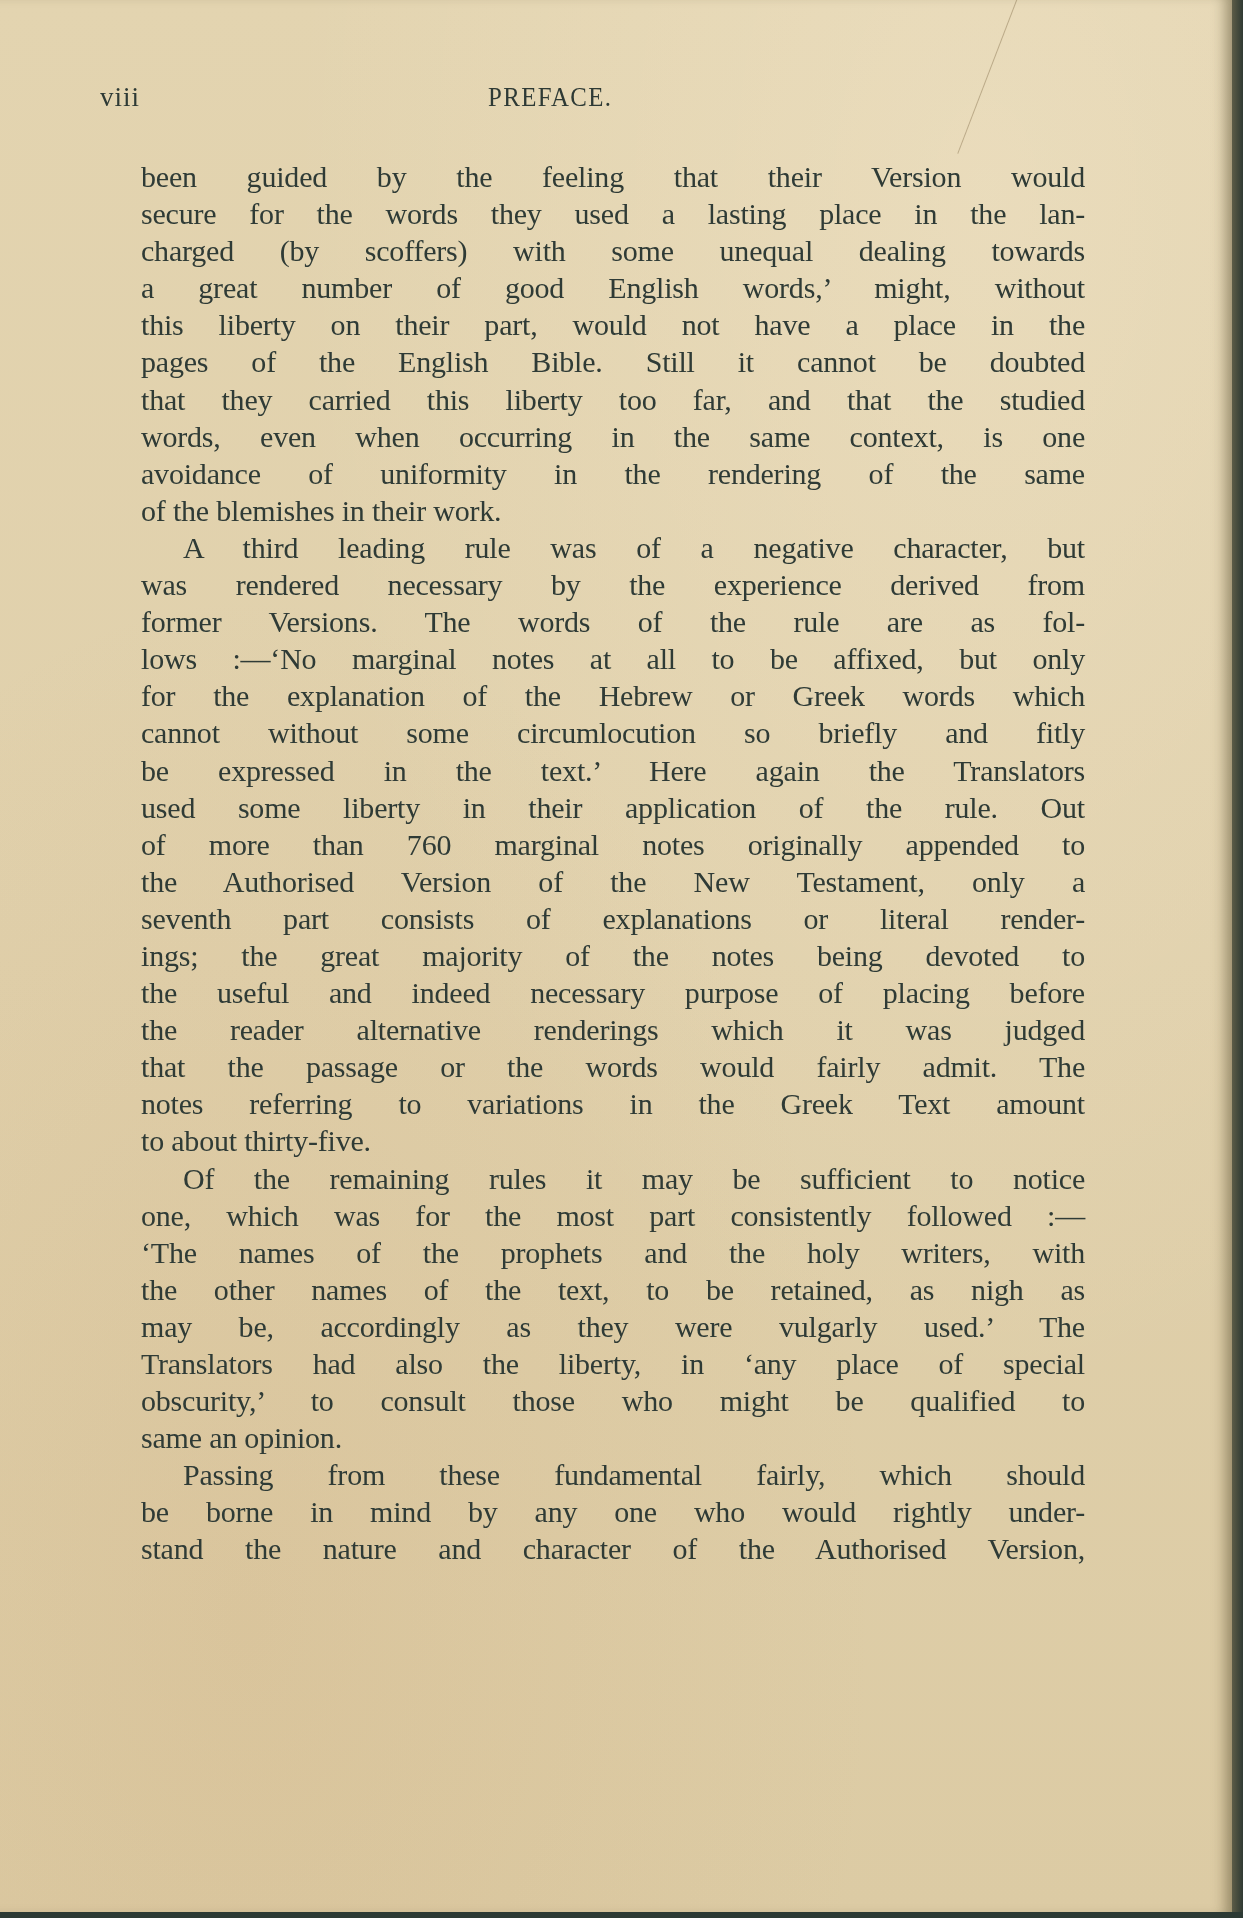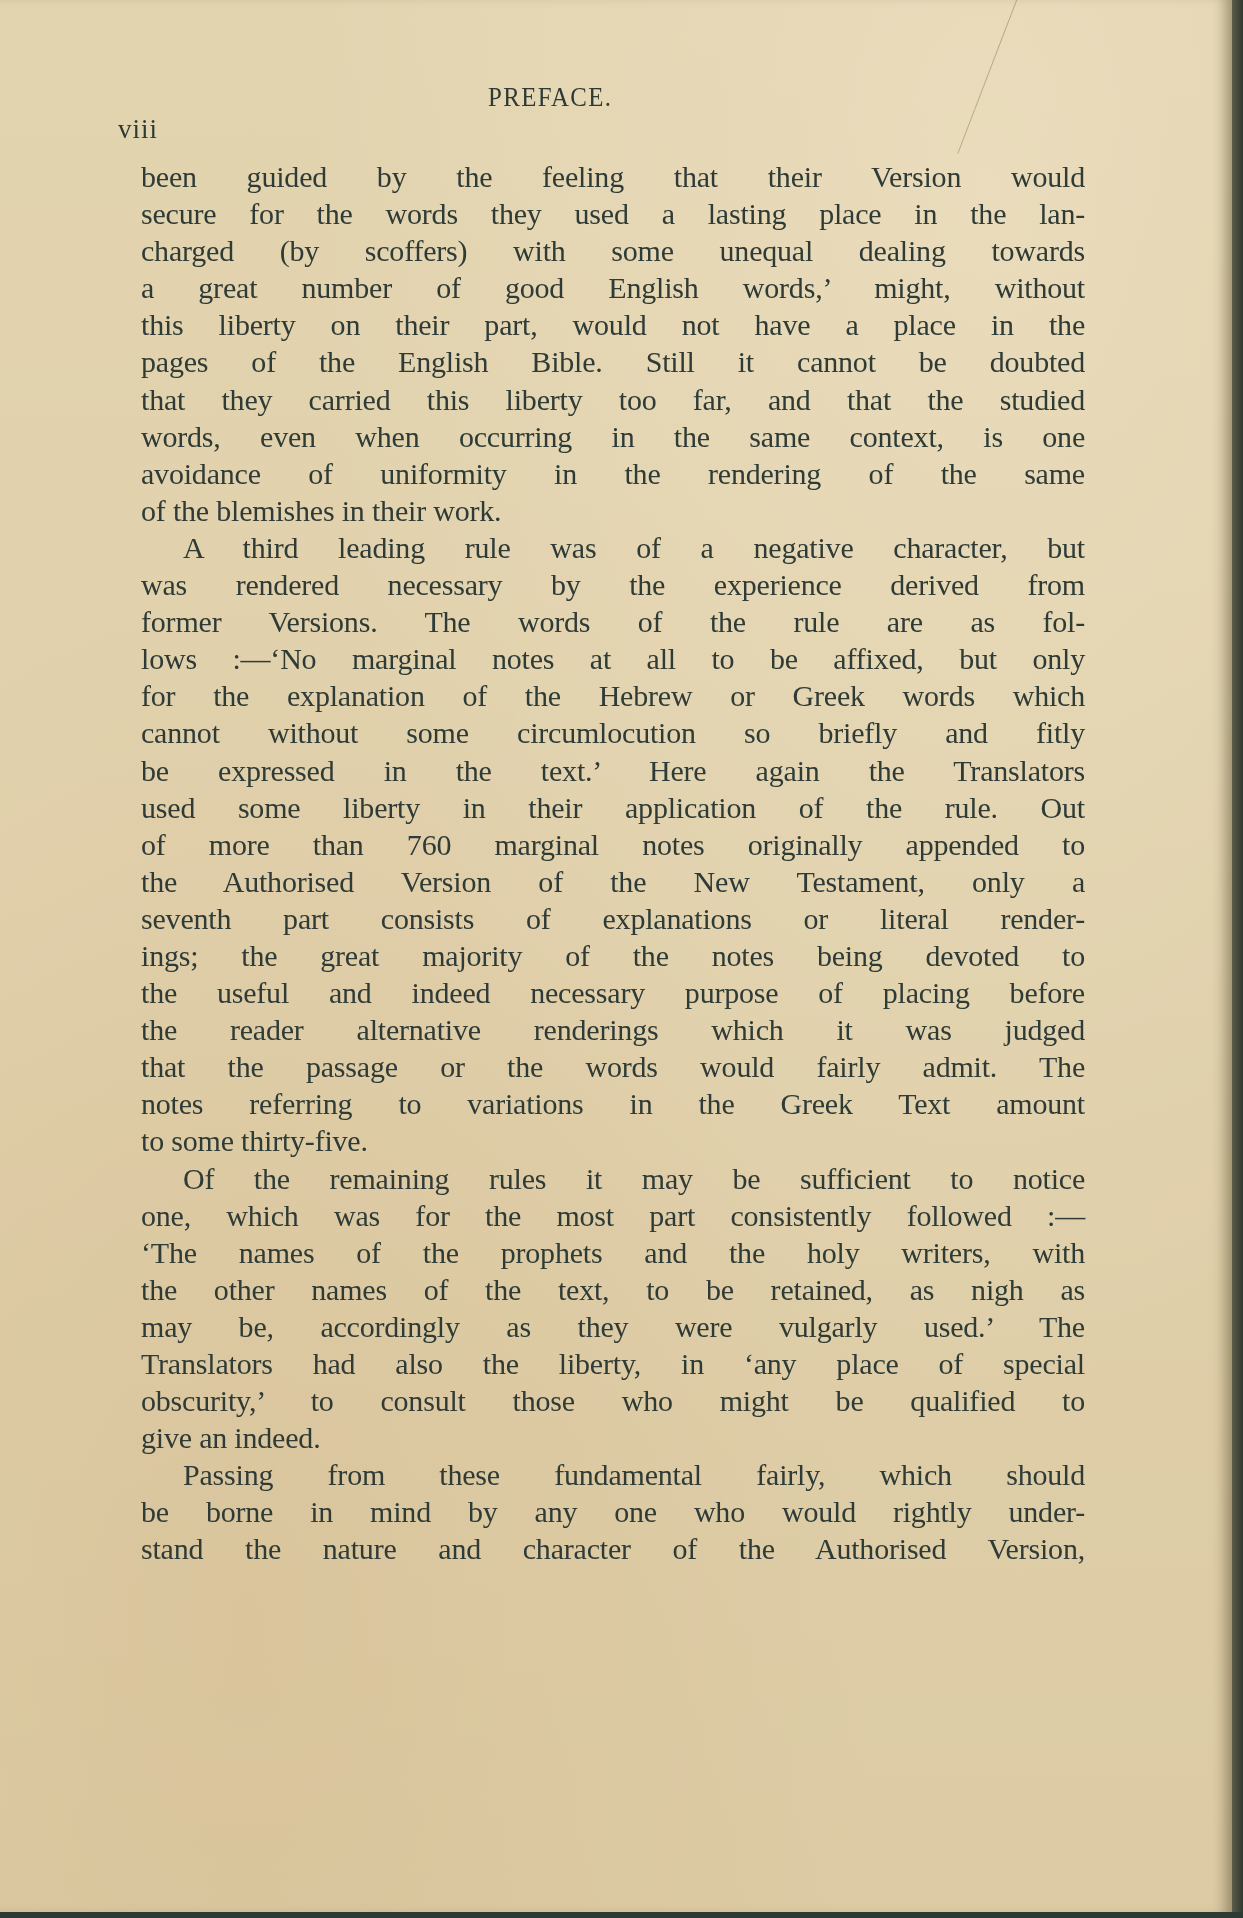--- a/index.html
+++ b/index.html
@@ -40,24 +40,23 @@
     top: 82px;
     left: 100px;
     width: 945px;
     height: 34px;
     font-family: "Liberation Serif", "DejaVu Serif", serif;
     color: #2e3a35;
     font-size: 27px;
   }
   .folio {
     position: absolute;
-    left: 18px;
+    left: 0;
     top: 0;
     letter-spacing: 1px;
-    margin-top: 32px;
   }
   .title {
     position: absolute;
     left: 388px;
     top: 0;
     letter-spacing: 1.5px;
     transform: scaleX(0.92);
     transform-origin: left top;
   }
   .text-block {
@@ -132,29 +131,29 @@
       <div class="line">be expressed in the text.’ Here again the Translators</div>
       <div class="line">used some liberty in their application of the rule. Out</div>
       <div class="line">of more than 760 marginal notes originally appended to</div>
       <div class="line">the Authorised Version of the New Testament, only a</div>
       <div class="line">seventh part consists of explanations or literal render-</div>
       <div class="line">ings; the great majority of the notes being devoted to</div>
       <div class="line">the useful and indeed necessary purpose of placing before</div>
       <div class="line">the reader alternative renderings which it was judged</div>
       <div class="line">that the passage or the words would fairly admit. The</div>
       <div class="line">notes referring to variations in the Greek Text amount</div>
-      <div class="line last">to some thirty-five.</div>
+      <div class="line last">to about thirty-five.</div>
       <div class="line indent">Of the remaining rules it may be sufficient to notice</div>
       <div class="line">one, which was for the most part consistently followed :—</div>
       <div class="line">‘The names of the prophets and the holy writers, with</div>
       <div class="line">the other names of the text, to be retained, as nigh as</div>
       <div class="line">may be, accordingly as they were vulgarly used.’ The</div>
       <div class="line">Translators had also the liberty, in ‘any place of special</div>
       <div class="line">obscurity,’ to consult those who might be qualified to</div>
-      <div class="line last">give an indeed.</div>
+      <div class="line last">same an opinion.</div>
       <div class="line indent">Passing from these fundamental fairly, which should</div>
       <div class="line">be borne in mind by any one who would rightly under-</div>
       <div class="line">stand the nature and character of the Authorised Version,</div>
     </div>
 </div>
 
 <div class="right-edge"></div>
 <div class="bottom-edge"></div>
 
 </body></html>

